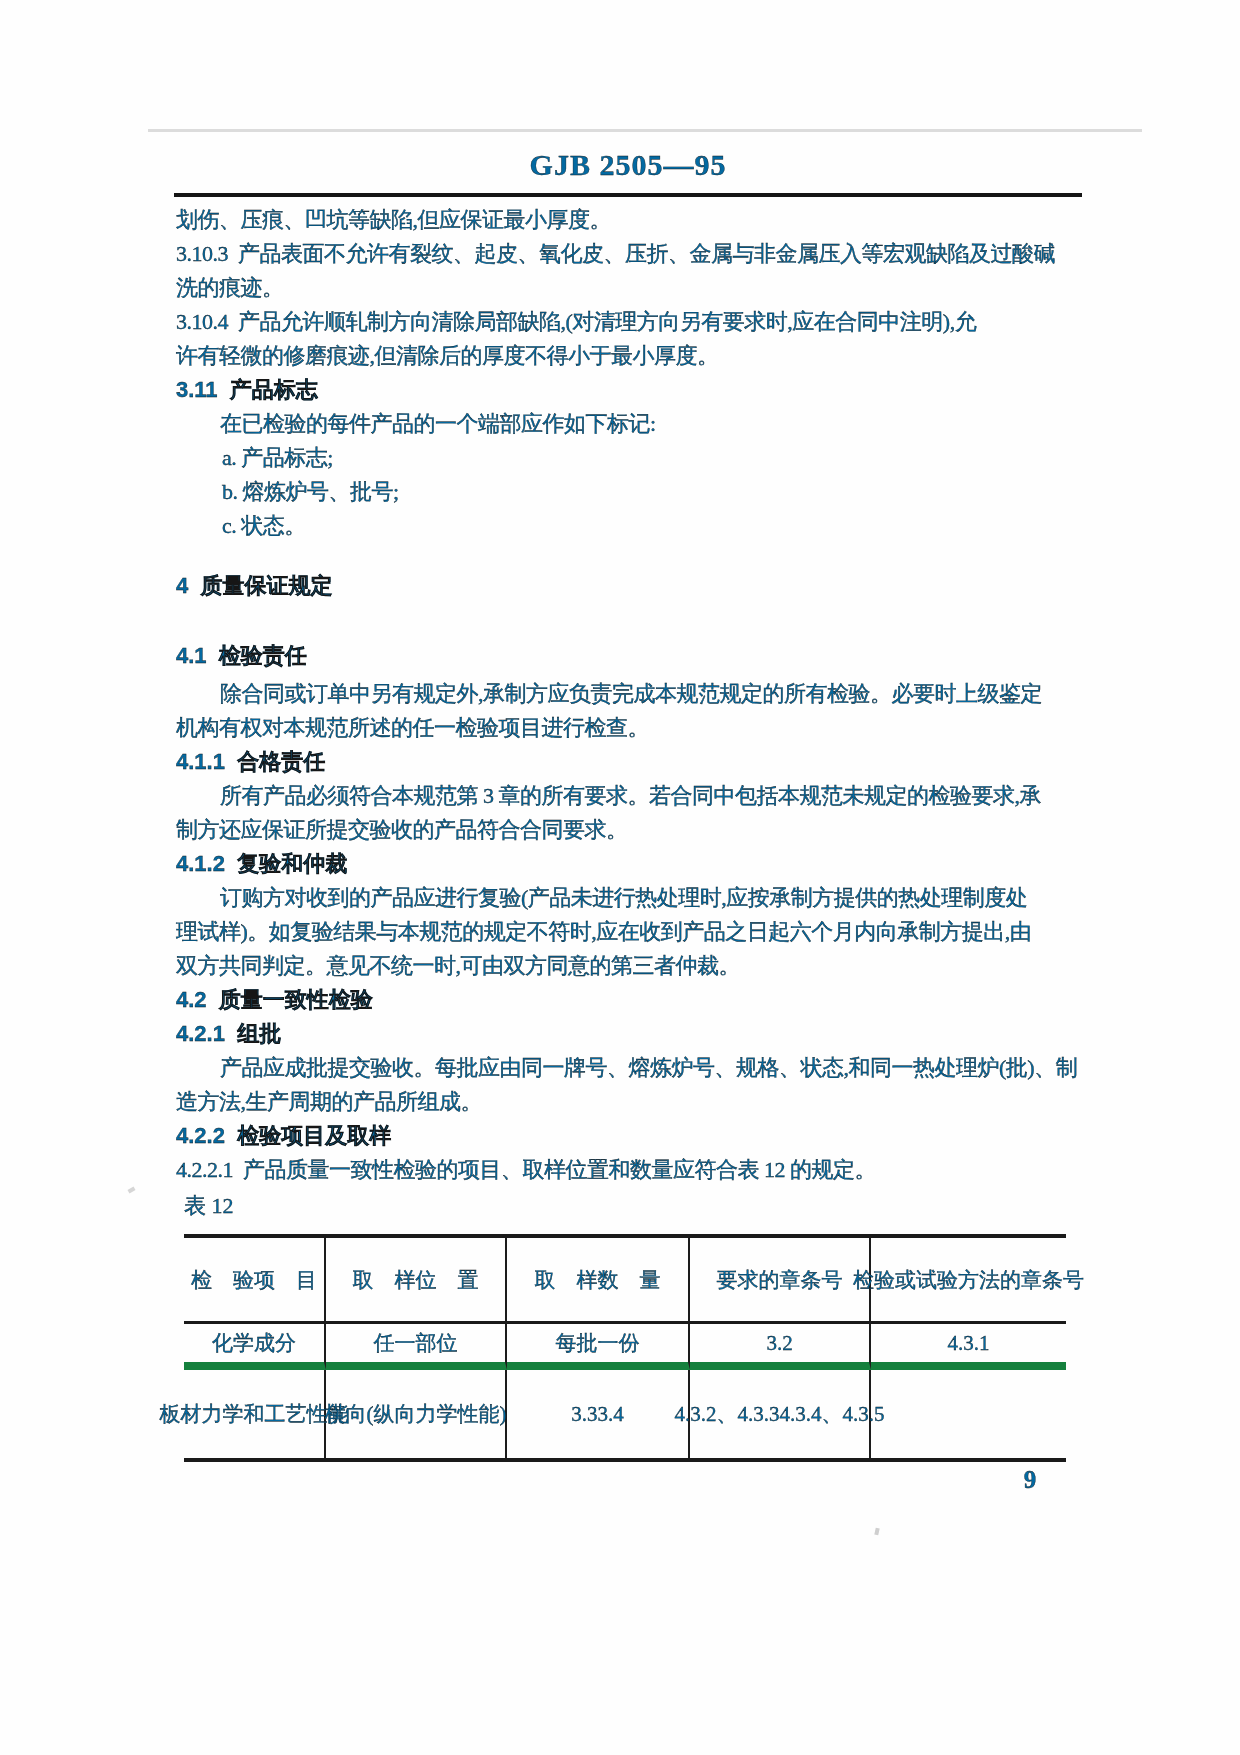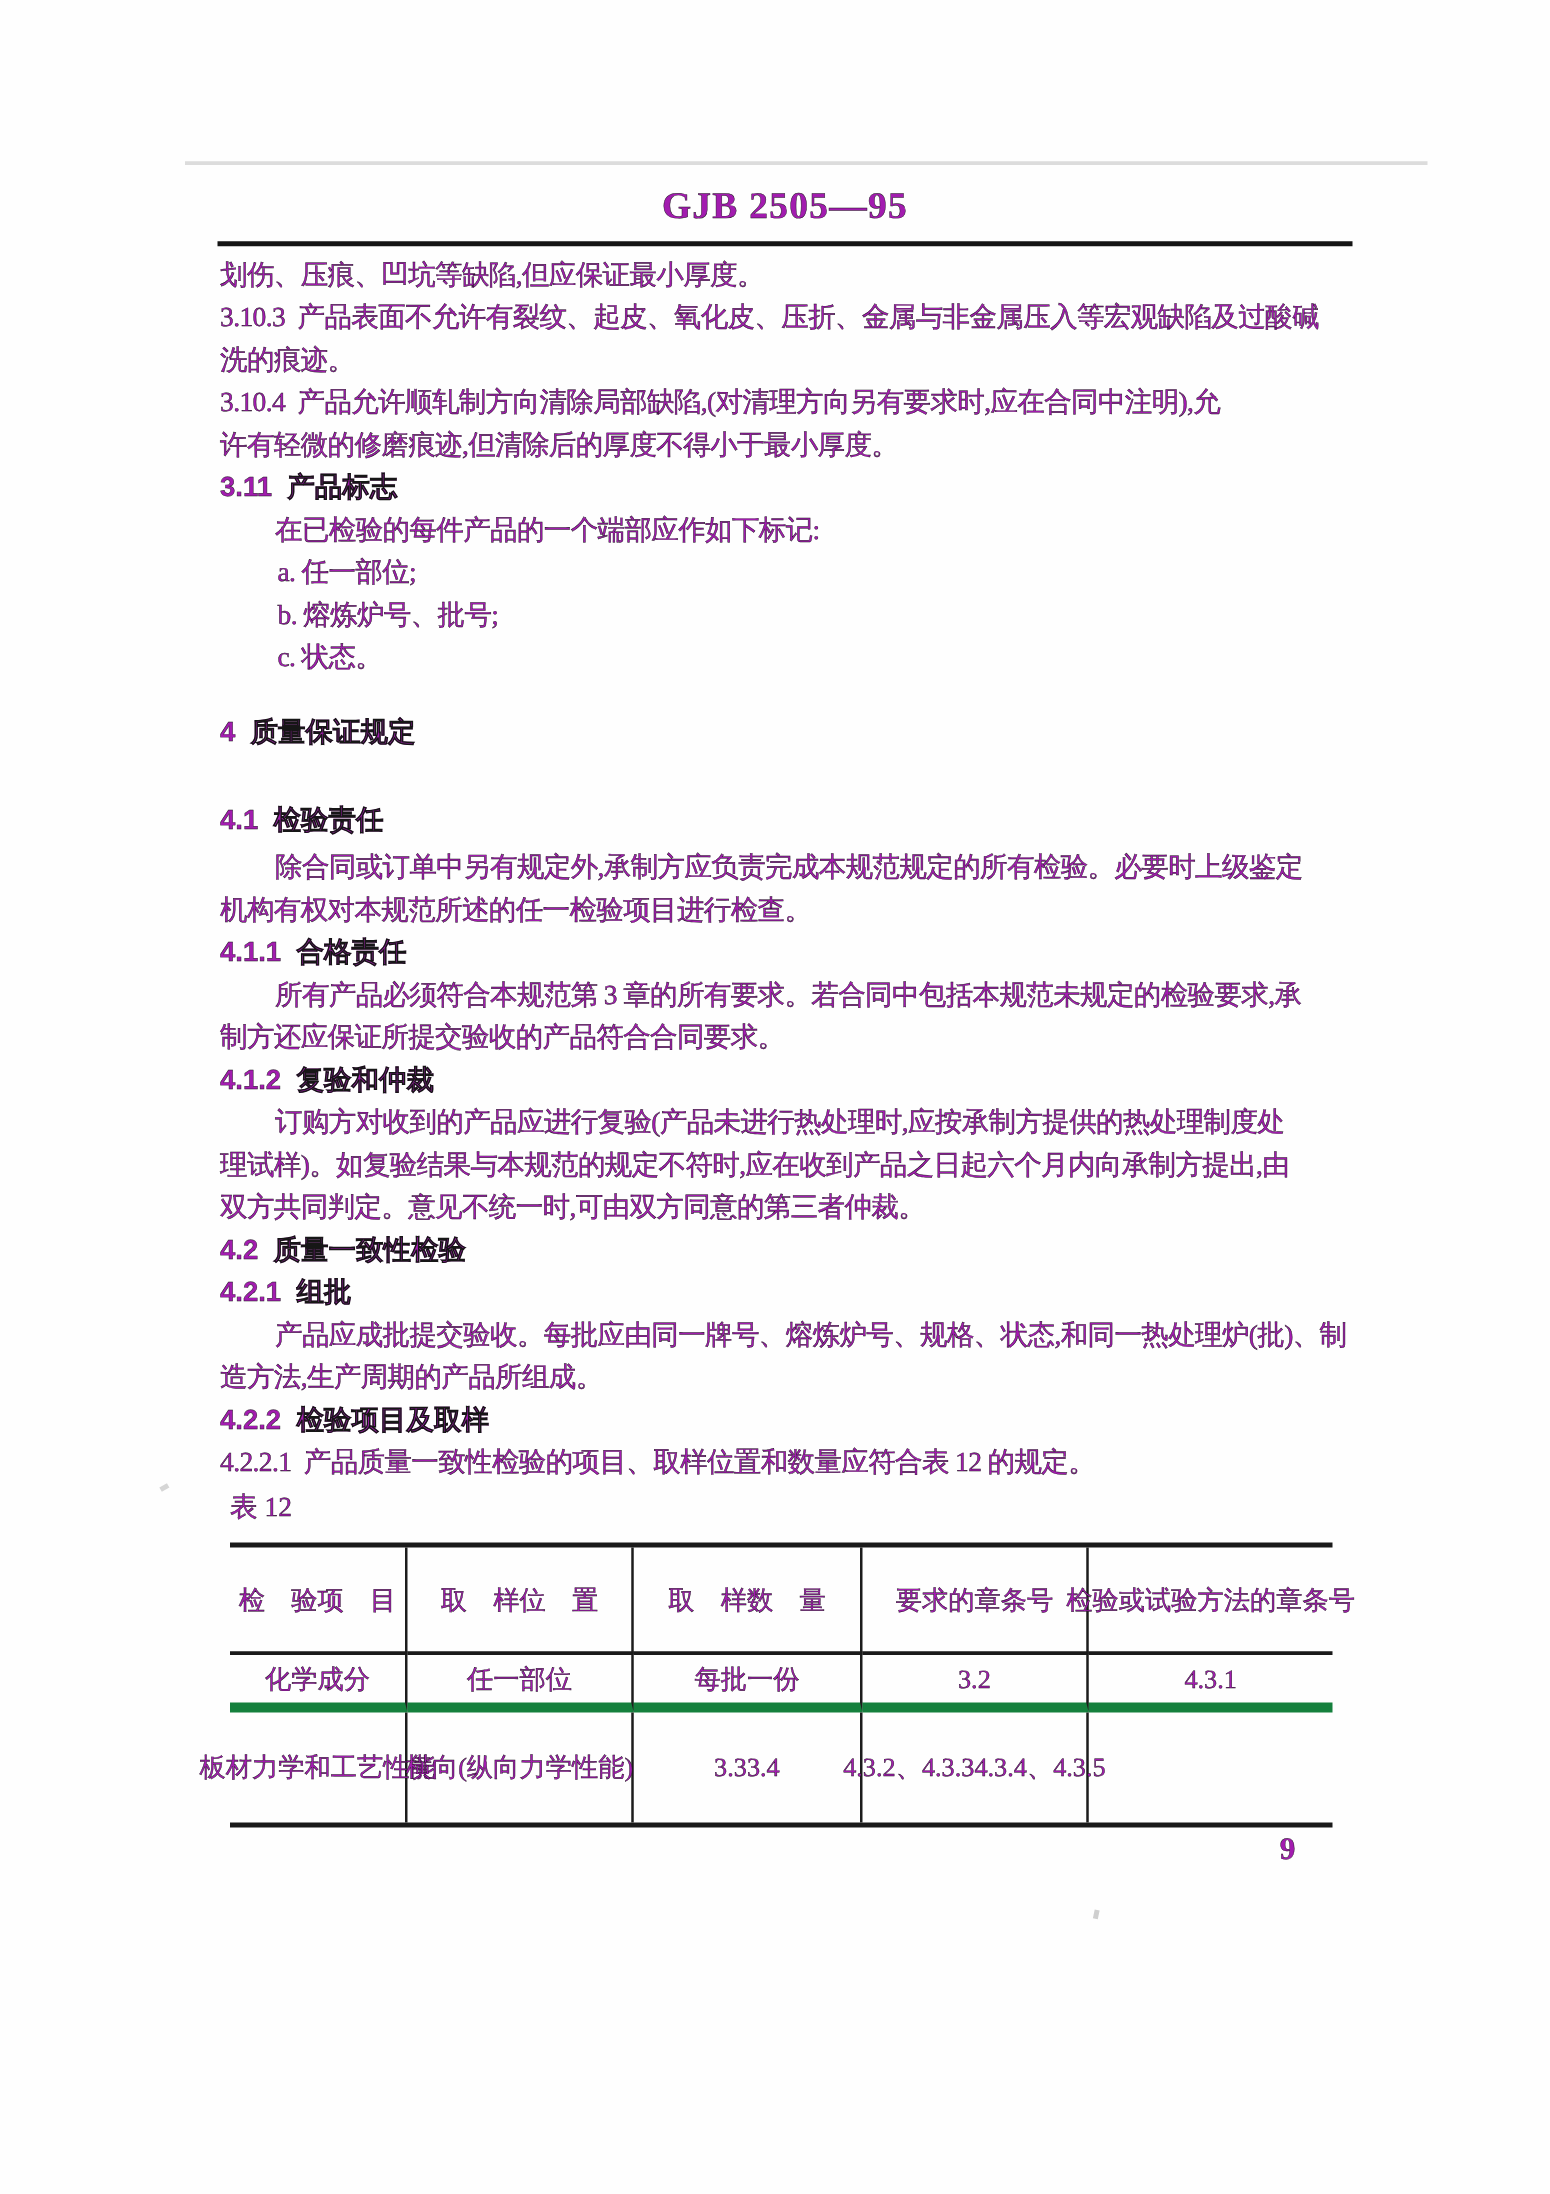--- a/index.html
+++ b/index.html
@@ -1,21 +1,21 @@
 <!DOCTYPE html>
 <html><head>
 <meta charset="utf-8">
 <style>
   html,body{margin:0;padding:0;background:#ffffff;}
   .page{
     position:relative;
     width:1240px;height:1755px;
     background:#fefefe;
     overflow:hidden;
-    color:#a21caf;
+    color:#0369a1;
     font-family:"Liberation Serif", serif;
     -webkit-text-stroke:0.35px #161616;
   }
   
   .scan-top-line{position:absolute;left:148px;top:129px;width:994px;height:3px;background:#dcdcdc;}
   .speck1{position:absolute;left:965px;top:901px;width:5px;height:3px;background:#c9c9c9;transform:rotate(20deg);}
   .speck2{position:absolute;left:875px;top:1528px;width:4px;height:7px;background:#cfcfcf;transform:rotate(12deg);}
   .speck3{position:absolute;left:128px;top:1188px;width:7px;height:4px;background:#d6d6d6;transform:rotate(-30deg);}
 
   .doc-header{
@@ -95,21 +95,21 @@
   <div class="header-rule"></div>
 
   <div class="content">
     <div class="ln">划伤、压痕、凹坑等缺陷,但应保证最小厚度。</div>
     <div class="ln">3.10.3  产品表面不允许有裂纹、起皮、氧化皮、压折、金属与非金属压入等宏观缺陷及过酸碱</div>
     <div class="ln">洗的痕迹。</div>
     <div class="ln">3.10.4  产品允许顺轧制方向清除局部缺陷,(对清理方向另有要求时,应在合同中注明),允</div>
     <div class="ln">许有轻微的修磨痕迹,但清除后的厚度不得小于最小厚度。</div>
     <div class="ln h">3.11  产品标志</div>
     <div class="ln indent">在已检验的每件产品的一个端部应作如下标记:</div>
-    <div class="ln list">a. 任一部位;</div>
+    <div class="ln list">a. 产品标志;</div>
     <div class="ln list">b. 熔炼炉号、批号;</div>
     <div class="ln list">c. 状态。</div>
     <div class="ln h m26">4  质量保证规定</div>
     <div class="ln h m20">4.1  检验责任</div>
     <div class="ln indent m4">除合同或订单中另有规定外,承制方应负责完成本规范规定的所有检验。必要时上级鉴定</div>
     <div class="ln">机构有权对本规范所述的任一检验项目进行检查。</div>
     <div class="ln h">4.1.1  合格责任</div>
     <div class="ln indent">所有产品必须符合本规范第 3 章的所有要求。若合同中包括本规范未规定的检验要求,承</div>
     <div class="ln">制方还应保证所提交验收的产品符合合同要求。</div>
     <div class="ln h">4.1.2  复验和仲裁</div>

